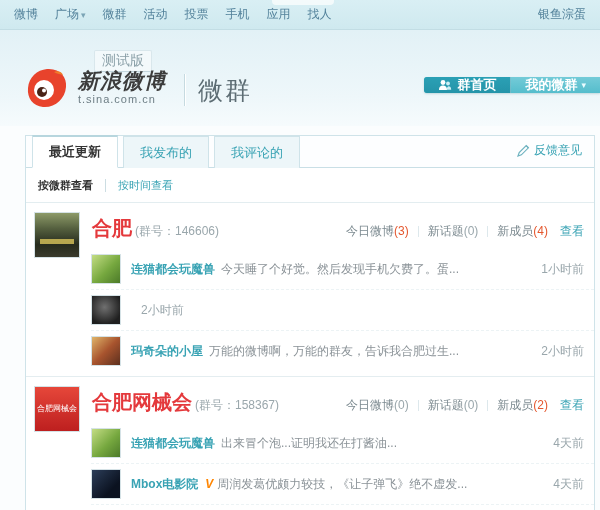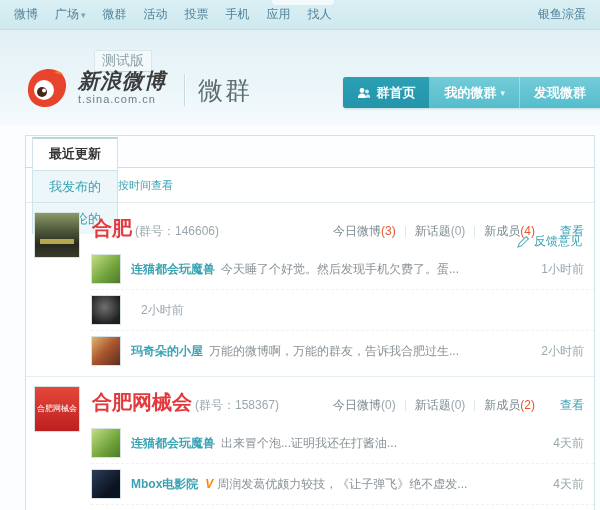--- a/index.html
+++ b/index.html
@@ -40,21 +40,21 @@
     padding:1px 7px;border-radius:2px;
   }
   .brand{position:absolute;left:78px;top:40px;line-height:1;}
   .brand .bname{font-size:21px;font-weight:bold;font-style:italic;color:#3c3c3c;letter-spacing:1px;}
   .brand .bdomain{font-size:11px;color:#6d7d84;margin-top:3px;letter-spacing:1px;}
   .vdiv{position:absolute;left:184px;top:44px;width:1px;height:32px;background:#c6dae0;box-shadow:1px 0 0 #ffffff;}
   .product{position:absolute;left:198px;top:44px;font-size:25px;color:#5d6d74;letter-spacing:2px;}
 
   
   .groupnav{
-    position:absolute;right:0;top:47px;height:31px;
+    position:absolute;right:0;top:47px;height:16px;
     display:flex;align-items:stretch;
     background:linear-gradient(#74cbd8,#55bdcc);
     border-radius:3px 0 0 3px;
     box-shadow:0 1px 2px rgba(70,130,140,.25);
   }
   .gn-item{
     display:flex;align-items:center;padding:0 14px;
     color:#ffffff;font-size:13px;font-weight:bold;white-space:nowrap;
     border-right:1px solid rgba(255,255,255,.35);
   }
@@ -67,23 +67,23 @@
   .gn-item .arrow{font-size:9px;margin-left:4px;color:#eafcff;}
 
   
   .card{
     position:absolute;left:25px;top:135px;width:570px;height:420px;
     background:#ffffff;border:1px solid #cfe3e9;box-sizing:border-box;
   }
 
   
   .tabstrip{
-    display:flex;align-items:flex-start;height:32px;
+    display:flex;align-items:flex-end;height:32px;
     border-bottom:1px solid #c9dfe6;background:#fdfeff;
-    padding:0 12px 16px 6px;box-sizing:border-box;flex-direction:column;
+    padding:0 12px 0 6px;box-sizing:border-box;
   }
   .tab{
     font-size:13px;padding:7px 16px 6px;margin-right:5px;position:relative;top:1px;
     border:1px solid #cfe3e9;border-bottom:none;
     background:#edf6f9;color:#39a3b4;white-space:nowrap;
   }
   .tab.active{
     background:#ffffff;color:#333333;font-weight:bold;
     border-top:2px solid #b7d6de;padding-top:6px;
     border-bottom:1px solid #ffffff;
@@ -117,21 +117,21 @@
   .g-head{
     margin-left:66px;display:flex;align-items:baseline;
     padding:6px 10px 7px 0;font-size:12px;white-space:nowrap;
   }
   .g-name{color:#e4393c;font-weight:bold;font-size:20px;}
   .g-id{color:#9aa7ac;margin-left:3px;}
   .g-stats{margin-left:auto;display:flex;align-items:baseline;color:#7c8a90;}
   .g-stats .ssep{width:1px;height:11px;background:#dde8ec;margin:0 9px;align-self:center;}
   .s-count.hot{color:#e4572e;}
   .s-count.zero{color:#9aa7ac;}
-  .g-view{color:#39a3b4;margin-left:25px;}
+  .g-view{color:#39a3b4;margin-left:12px;}
 
   .rows{margin-left:65px;}
   .msg{
     display:flex;align-items:center;padding:5px 10px 5px 0;height:30px;
   }
   .msg + .msg{border-top:1px dashed #ecf3f5;}
   .m-avatar{
     width:30px;height:30px;margin-right:10px;flex:none;
     border:1px solid #d5e2e6;box-sizing:border-box;
   }
@@ -190,21 +190,20 @@
             <path d="M1 11 C1 7.5 3 6.5 5 6.5 C7 6.5 9 7.5 9 11 Z" fill="#fff"></path>
             <path d="M8.6 10.8 C9 8 10 7.3 10.6 7.3 C12 7.3 13.2 8.4 13.2 10.8 Z" fill="#cdeff5"></path>
           </svg>
       </span>
       <span>群首页</span>
     </a>
     <a class="gn-item">
       <span>我的微群</span>
       <span class="arrow">▾</span>
     </a>
-    <a class="gn-item">发现微群</a>
   </div>
 </div>
 
 <div class="card">
 
   <div class="tabstrip">
     <a class="tab active">最近更新</a>
     <a class="tab">我发布的</a>
     <a class="tab">我评论的</a>
     <a class="feedback">

